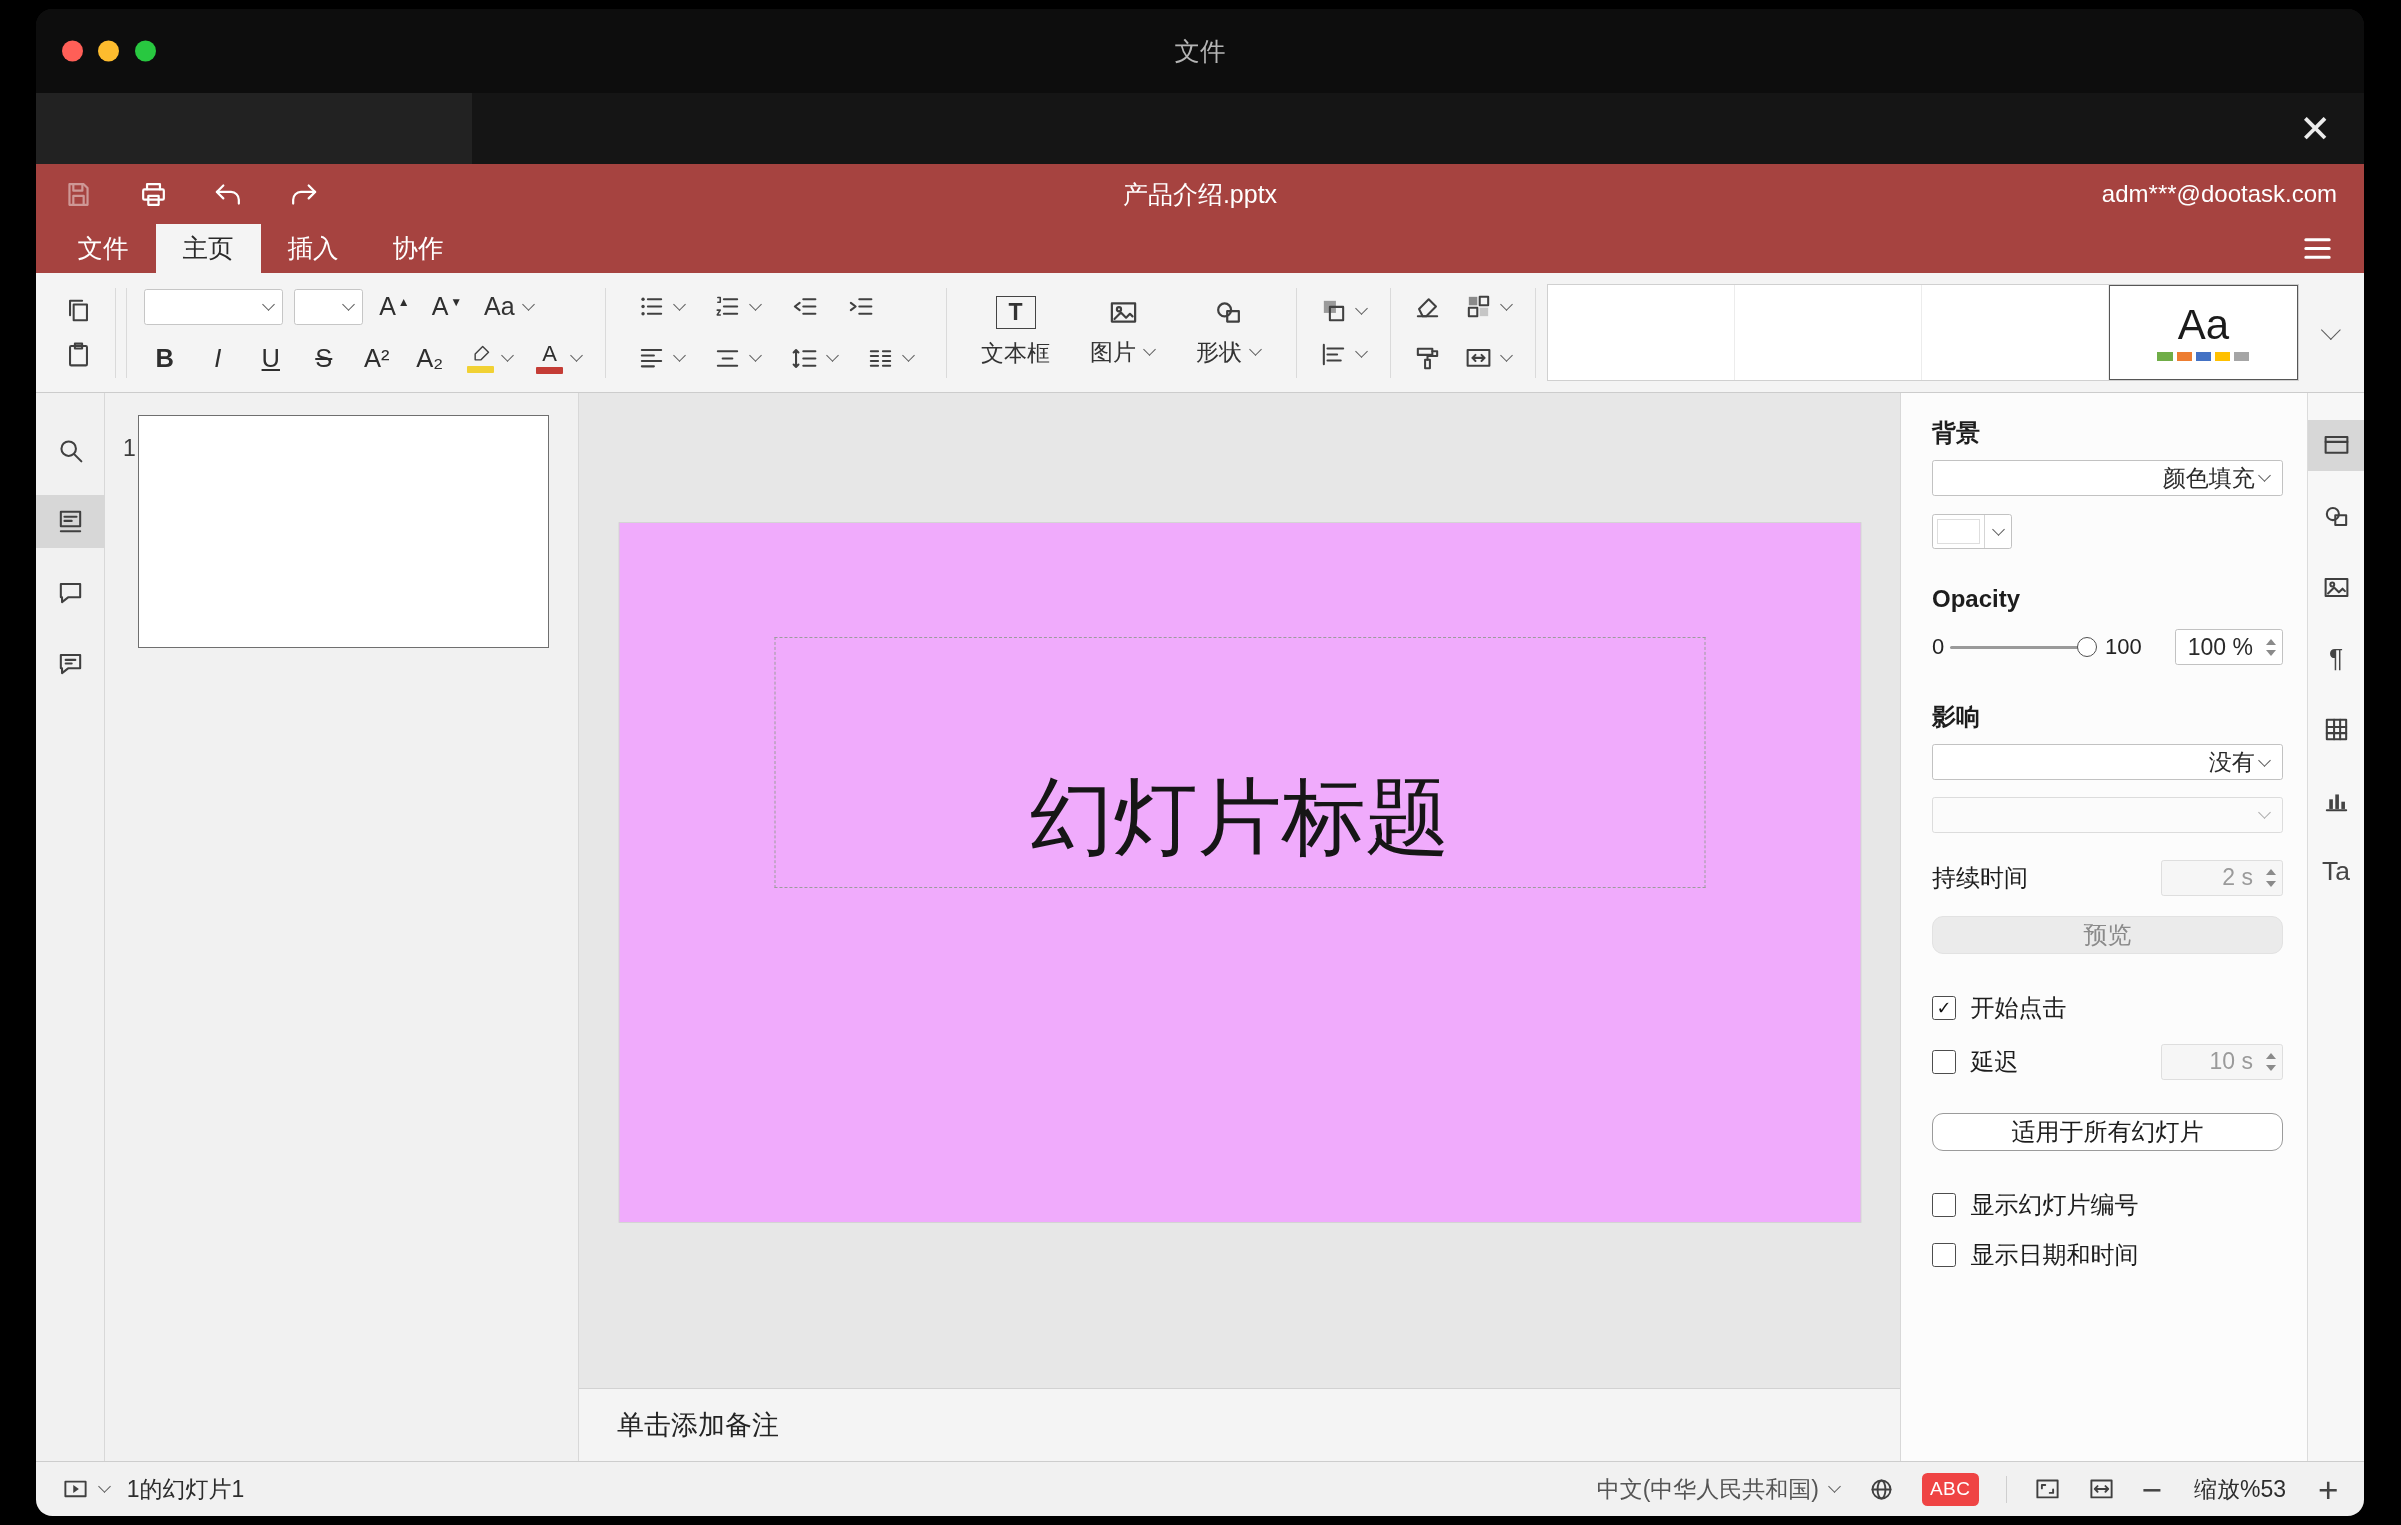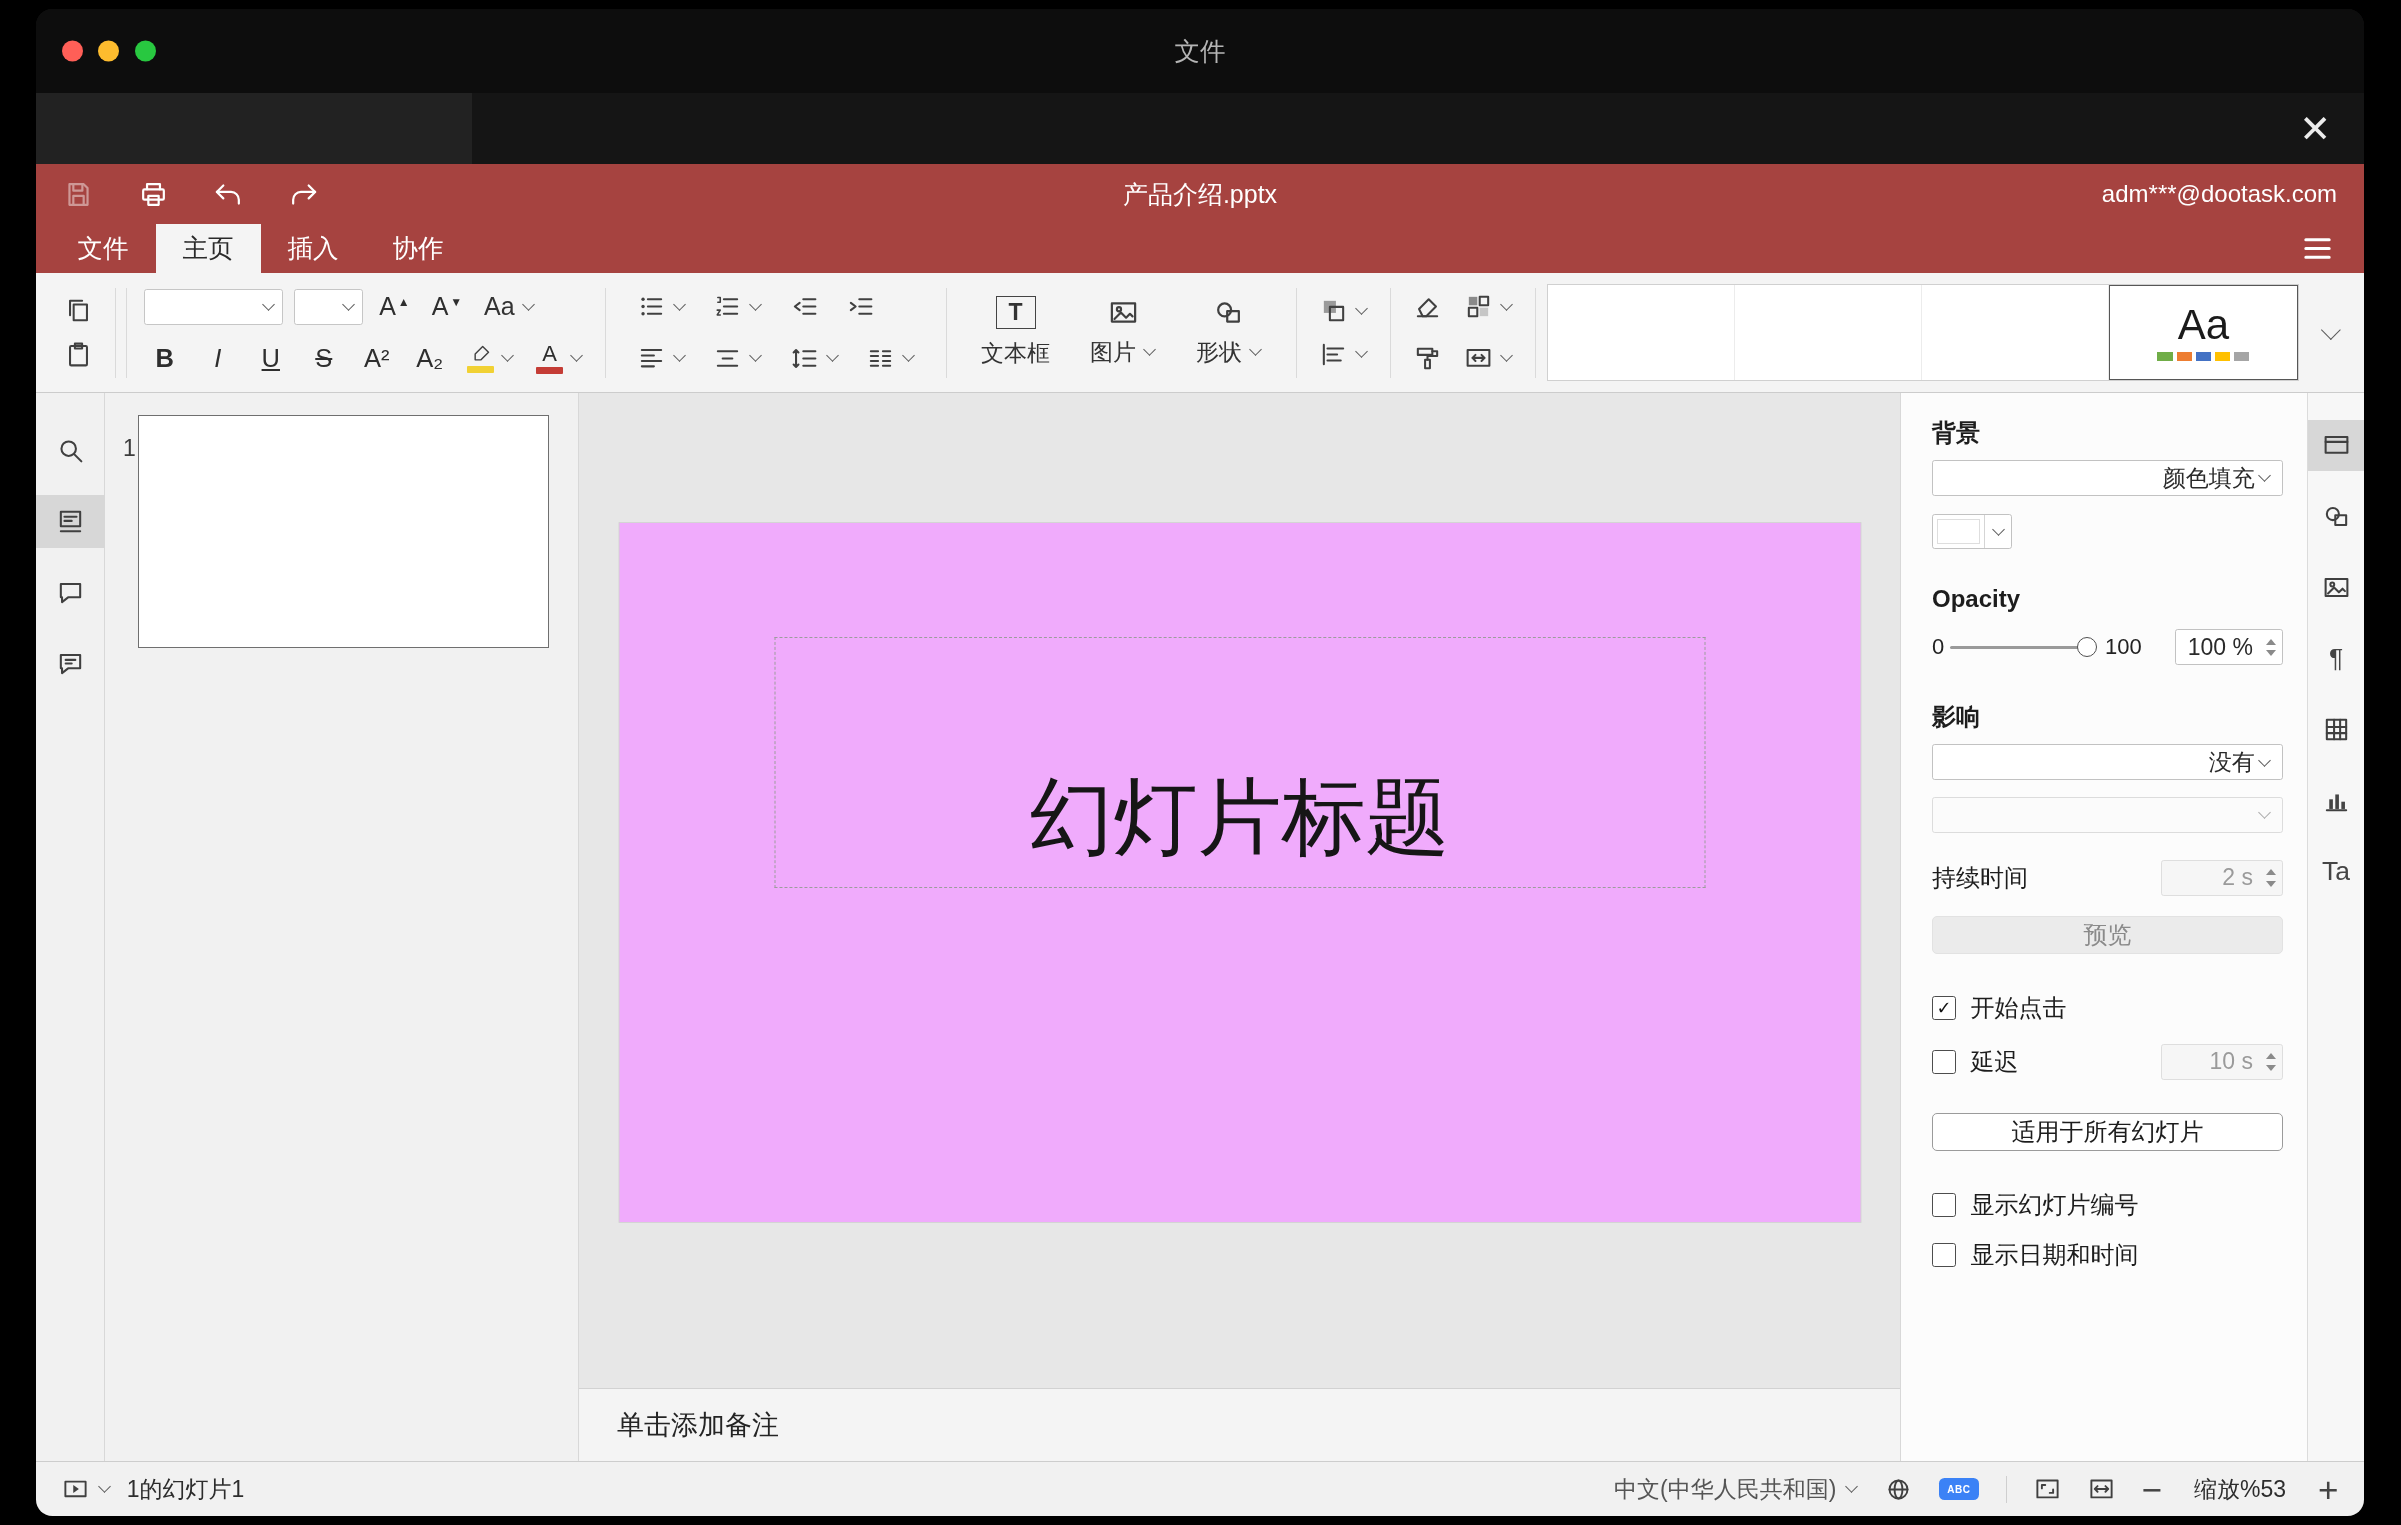--- a/index.html
+++ b/index.html
@@ -96,39 +96,39 @@
   .knob{position:absolute;right:-10px;top:50%;transform:translateY(-50%);width:20px;height:20px;border:1.8px solid #4f4f4f;border-radius:50%;background:#fff;cursor:grab}
   .spin{margin-left:auto;width:108px;height:36px;border:0.9px solid #c2c2c2;border-radius:2.7px;background:#fff;display:flex;align-items:center;justify-content:flex-end;padding-right:29px;position:relative;font-size:23px;color:#2a2a2a}
   .spin-arrows{position:absolute;right:6.4px;top:0;height:100%;display:flex;flex-direction:column;justify-content:center;gap:5.5px}
   .sa{width:0;height:0;border-left:5.5px solid transparent;border-right:5.5px solid transparent;cursor:pointer}
   .sa.up{border-bottom:6.4px solid #8a8a8a}
   .sa.down{border-top:6.4px solid #8a8a8a}
   .spin.disabled{background:#f6f6f6;color:#9a9a9a;border-color:#dedede}
   .spin.fixed{margin-left:auto;width:122px}
   .inline-row{display:flex;align-items:center;margin-top:27px}
   .rp-text{font-size:24px;color:#1d1d1d}
-  .btn{height:38px;border-radius:5px;display:flex;align-items:center;justify-content:center;font-size:24px;cursor:pointer}
+  .btn{height:38px;border-radius:11px;display:flex;align-items:center;justify-content:center;font-size:24px;cursor:pointer}
   .btn.preview{background:#ebebeb;color:#8a8a8a;border:0.9px solid #e2e2e2;margin-top:20px}
   .btn.apply{background:#fff;border:0.9px solid #9b9b9b;color:#1d1d1d;margin-top:33px}
   .check-row{display:flex;align-items:center;gap:14.6px;cursor:pointer}.mt42{margin-top:38px}.mt20{margin-top:18px}
   .cb{width:24px;height:24px;border:1.8px solid #4d4d4d;border-radius:2.7px;background:#fff;display:flex;align-items:center;justify-content:center;flex:none}
   .ck{font-size:18px;font-weight:bold;color:#111;line-height:1}
   
   .right-strip{width:57px;background:#f7f7f7;border-left:0.9px solid #dcdcdc;display:flex;flex-direction:column;align-items:center;padding-top:27px;gap:20px;flex:none}
   .rs-item{width:57px;height:51px;display:flex;align-items:center;justify-content:center;cursor:pointer;color:#454545}
   .rs-item.active{background:#d7d7d7}
   .rs-glyph{font-size:26.5px;color:#454545;line-height:1}
   
   .statusbar{height:55px;background:#f1f1f1;border-top:0.9px solid #cdcdcd;display:flex;align-items:center;padding:0 25.5px;font-size:23px;color:#333;flex:none}
   .sbtn{display:flex;align-items:center;gap:5.5px;cursor:pointer;color:#4c4c4c}
   .sb-text{color:#2d2d2d}
   .indicator{margin-left:16.4px}
   .sb-right{margin-left:auto;display:flex;align-items:center;gap:27px}
   .lang{color:#555;font-size:23px}
-  .abc-badge{background:#3b82f6;color:#fff;font-size:10px;font-weight:bold;padding:5.5px 8.2px;border-radius:5.5px;letter-spacing:0.5px;cursor:pointer}
+  .abc-badge{background:#ef4444;color:#fff;font-size:19px;font-weight:normal;padding:5.5px 8.2px;border-radius:5.5px;letter-spacing:0.5px;cursor:pointer}
   .vline{width:0.9px;height:27px;background:#cfcfcf}
   .zoomctl{font-size:35px;color:#444;line-height:1;cursor:pointer}
   .zoom{min-width:102px;text-align:center}
 </style>
 </head>
 <body>
 
 <div class="window">
 
   <div class="titlebar">

